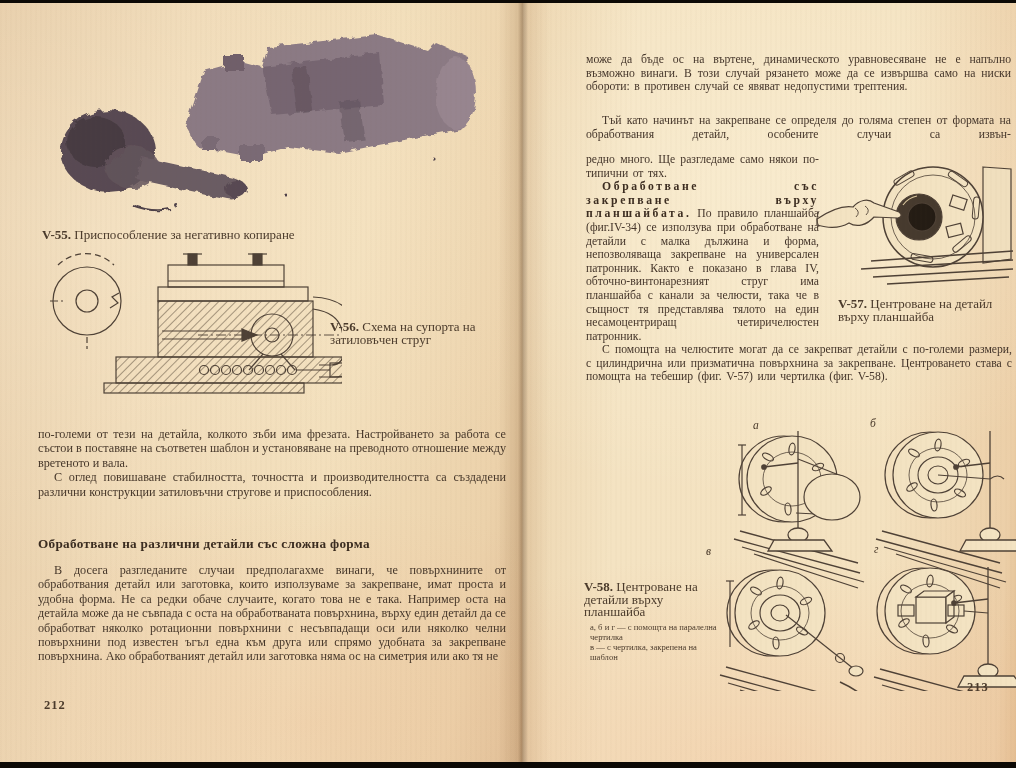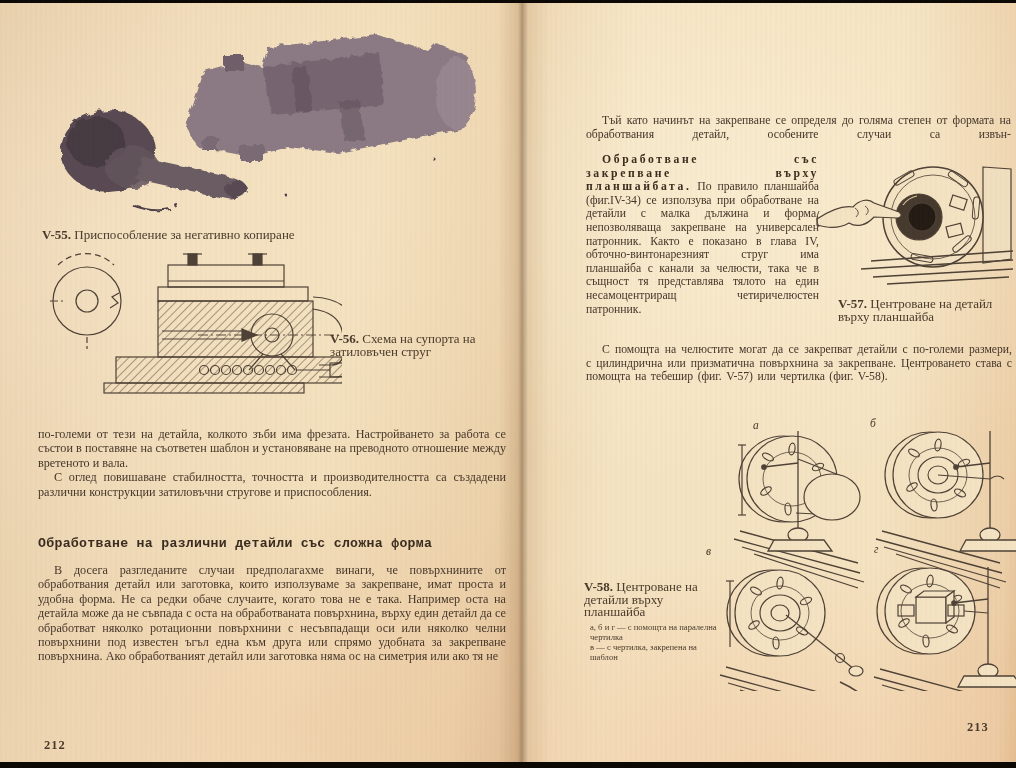--- a/index.html
+++ b/index.html
@@ -30,21 +30,21 @@
   .body-l{font-size:12.2px;line-height:14.4px;color:#46372a;text-align:justify;}
   .body-r{font-size:11.7px;line-height:13.6px;color:#44352а;color:#44352a;text-align:justify;word-spacing:1.5px;}
   p{margin:0;}
   .ind{text-indent:16px;}
   .just-last{text-align-last:justify;}
   .heading-l{font-weight:bold;font-size:13.2px;color:#3a2c20;letter-spacing:.3px;}
   .spaced{letter-spacing:2.6px;font-weight:bold;color:#3c2d21;}
   .caption{font-size:13px;line-height:12.6px;color:#4a3a2b;}
   .cap-num{font-weight:bold;}
   .fig-note{font-size:8.6px;line-height:10px;color:#4a3a2b;}
-  .pagenum{font-size:12.5px;font-weight:bold;color:#4a3a2b;letter-spacing:1px;margin-top:40px;}
+  .pagenum{font-size:12.5px;font-weight:bold;color:#4a3a2b;letter-spacing:1px;}
   .figlabel{font-style:italic;font-size:11.5px;color:#4a3a2b;}
   svg{display:block;}
 </style>
 </head>
 <body>
 
 <div class="spread">
   <div class="page page-left">
 
     <svg class="abs" style="left:36px;top:6px;" width="442" height="208" viewBox="0 0 442 208">
@@ -123,43 +123,45 @@
           <circle cx="220" cy="121" r="4.5"></circle>
             <circle cx="231" cy="121" r="4.5"></circle>
             <circle cx="242" cy="121" r="4.5"></circle>
         </g>
         <line x1="247" y1="121" x2="280" y2="121"></line>
         <rect x="280" y="114" width="16" height="14"></rect>
         <rect x="296" y="117" width="9" height="8"></rect>
       </g>
     </svg>
 
-    <div class="abs caption" style="left:330px;top:318px;width:148px;margin-top:12px;">
+    <div class="abs caption" style="left:330px;top:318px;width:148px;">
       <span class="cap-num">V-56.</span>
       <span>Схема на супорта на затиловъчен струг</span>
     </div>
 
     <div class="abs body-l" style="left:38px;top:424px;width:468px;">
       <p>по-големи от тези на детайла, колкото зъби има фрезата. Настройването за работа се състои в поставяне на съответен шаблон и установяване на преводното отношение между вретеното и вала.</p>
       <p class="ind">С оглед повишаване стабилността, точността и производителността са създадени различни конструкции затиловъчни стругове и приспособления.</p>
     </div>
 
-    <div class="abs heading-l" style="left:38px;top:533px;width:468px;font-family:Liberation Mono, monospace;">Обработване на различни детайли със сложна форма</div>
+    <div class="abs heading-l" style="left:38px;top:533px;width:468px;">Обработване на различни детайли със сложна форма</div>
 
     <p class="abs body-l ind" style="left:38px;top:560px;width:468px;">В досега разгледаните случаи предполагахме винаги, че повърхнините от обработвания детайл или заготовка, които използуваме за закрепване, имат проста и удобна форма. Не са редки обаче случаите, когато това не е така. Например оста на детайла може да не съвпада с оста на обработваната повърхнина, върху един детайл да се обработват няколко ротационни повърхнини с несъвпадащи оси или няколко челни повърхнини под известен ъгъл една към друга или спрямо удобната за закрепване повърхнина. Ако обработваният детайл или заготовка няма ос на симетрия или ако тя не</p>
 
     <div class="abs pagenum" style="left:44px;top:695px;">212</div>
   </div>
 
   <div class="page page-right">
 
+    <p class="abs body-r" style="left:64px;top:50px;width:425px;">може да бъде ос на въртене, динамическото уравновесяване не е напълно възможно винаги. В този случай рязането може да се извършва само на ниски обороти: в противен случай се явяват недопустими трептения.</p>
 
     <p class="abs body-r ind just-last" style="left:64px;top:111px;width:425px;">Тъй като начинът на закрепване се определя до голяма степен от формата на обработвания детайл, особените случаи са извън-</p>
 
     <div class="abs body-r" style="left:64px;top:150px;width:233px;">
+      <p>редно много. Ще разгледаме само някои по-типични от тях.</p>
       <p class="ind"><span class="spaced">Обработване със закрепване върху планшайбата.</span>
          <span>По правило планшайба (фиг.IV-34) се използува при обработване на детайли с малка дължина и форма, непозволяваща закрепване на универсален патронник. Както е показано в глава IV, обточно-винтонарезният струг има планшайба с канали за челюсти, така че в същност тя представлява тялото на един несамоцентриращ четиричелюстен патронник.</span></p>
     </div>
 
     <svg class="abs" style="left:293px;top:158px;" width="200" height="134" viewBox="0 0 200 134">
       <g stroke="#4e4136" stroke-width="1.2" fill="none">
         <polygon points="168,6 196,8 196,98 168,102" fill="#f0dfbe"></polygon>
         <circle cx="118" cy="56" r="50" fill="#f3e3c2" stroke-width="1.5"></circle>
         <circle cx="118" cy="56" r="42" stroke-width="0.8"></circle>
         <g stroke-width="1">

